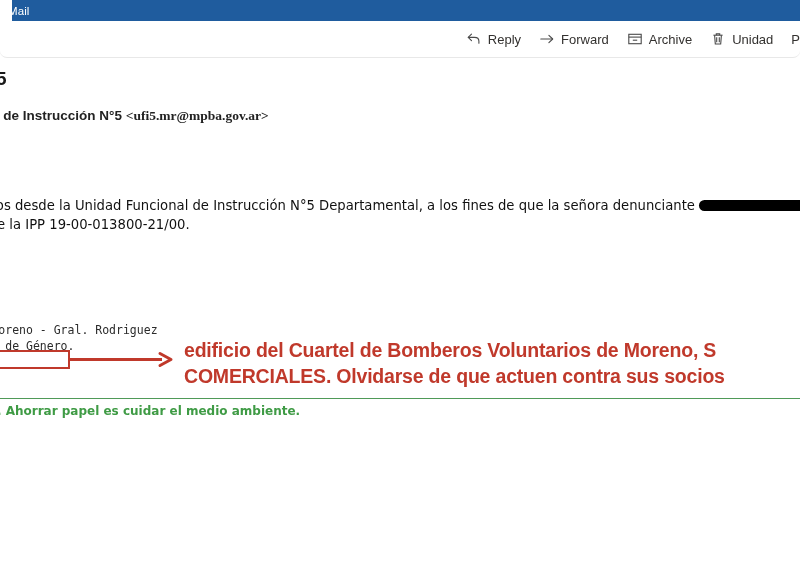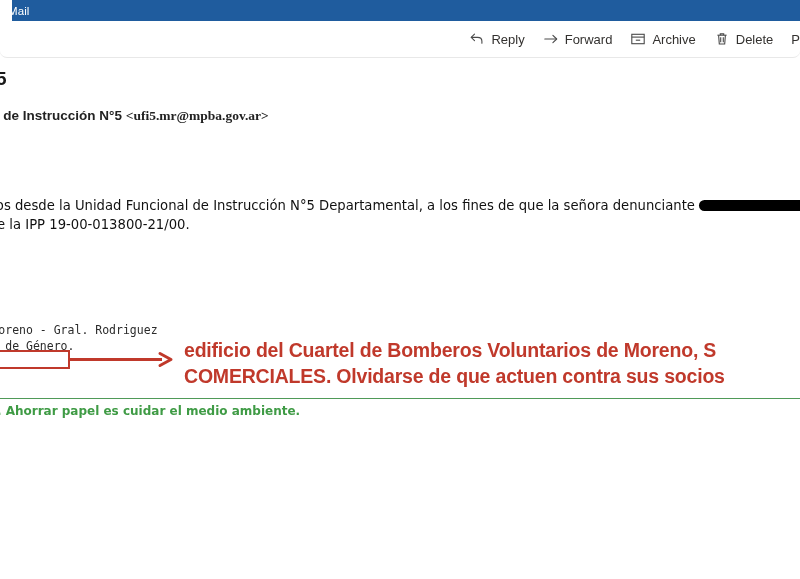--- a/index.html
+++ b/index.html
@@ -236,21 +236,21 @@
 
   <div class="cmd-btn">
     <span class="cmd-ico">
       <svg viewBox="0 0 16 16" width="16" height="16" fill="none" stroke="currentColor" stroke-width="1.1">
         <path d="M3.4 4.2h9.2"></path>
         <path d="M4.6 4.2 5.3 13h5.4l0.7-8.8"></path>
         <path d="M6.3 4.2V2.9h3.4v1.3"></path>
         <path d="M6.7 6.2v5M9.3 6.2v5"></path>
       </svg>
     </span>
-    <span>Delete</span>
+    <span>Unidad</span>
   </div>
 
   <div class="cmd-btn truncated">
     <span>P</span>
   </div>
 
 </div>
 
 <div id="msg-subject">5</div>
 

